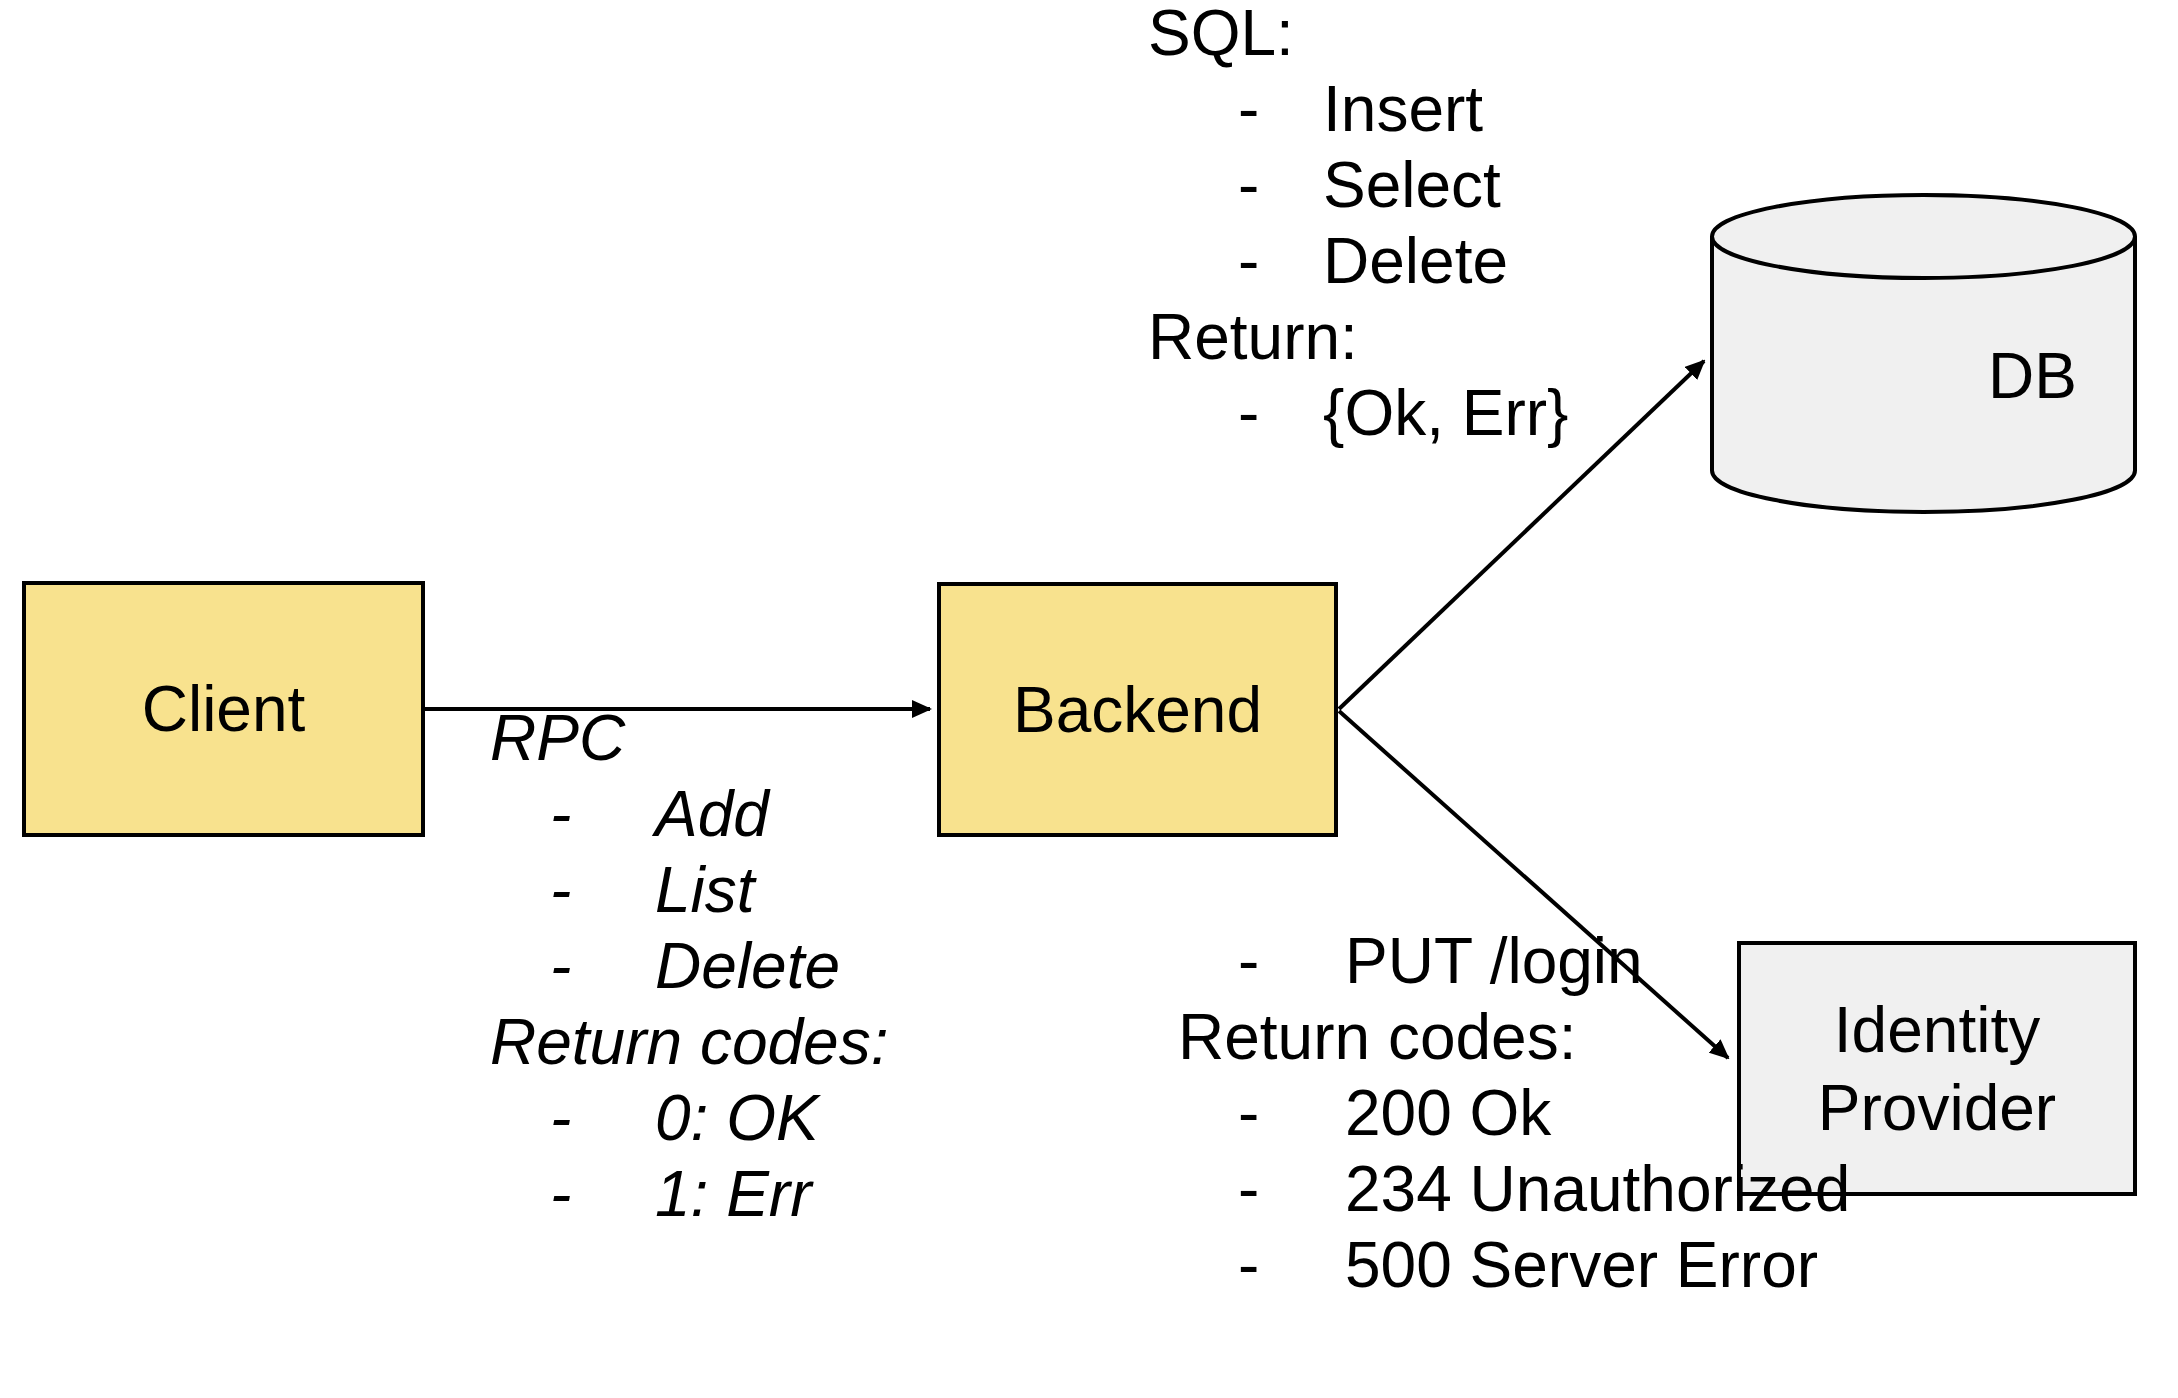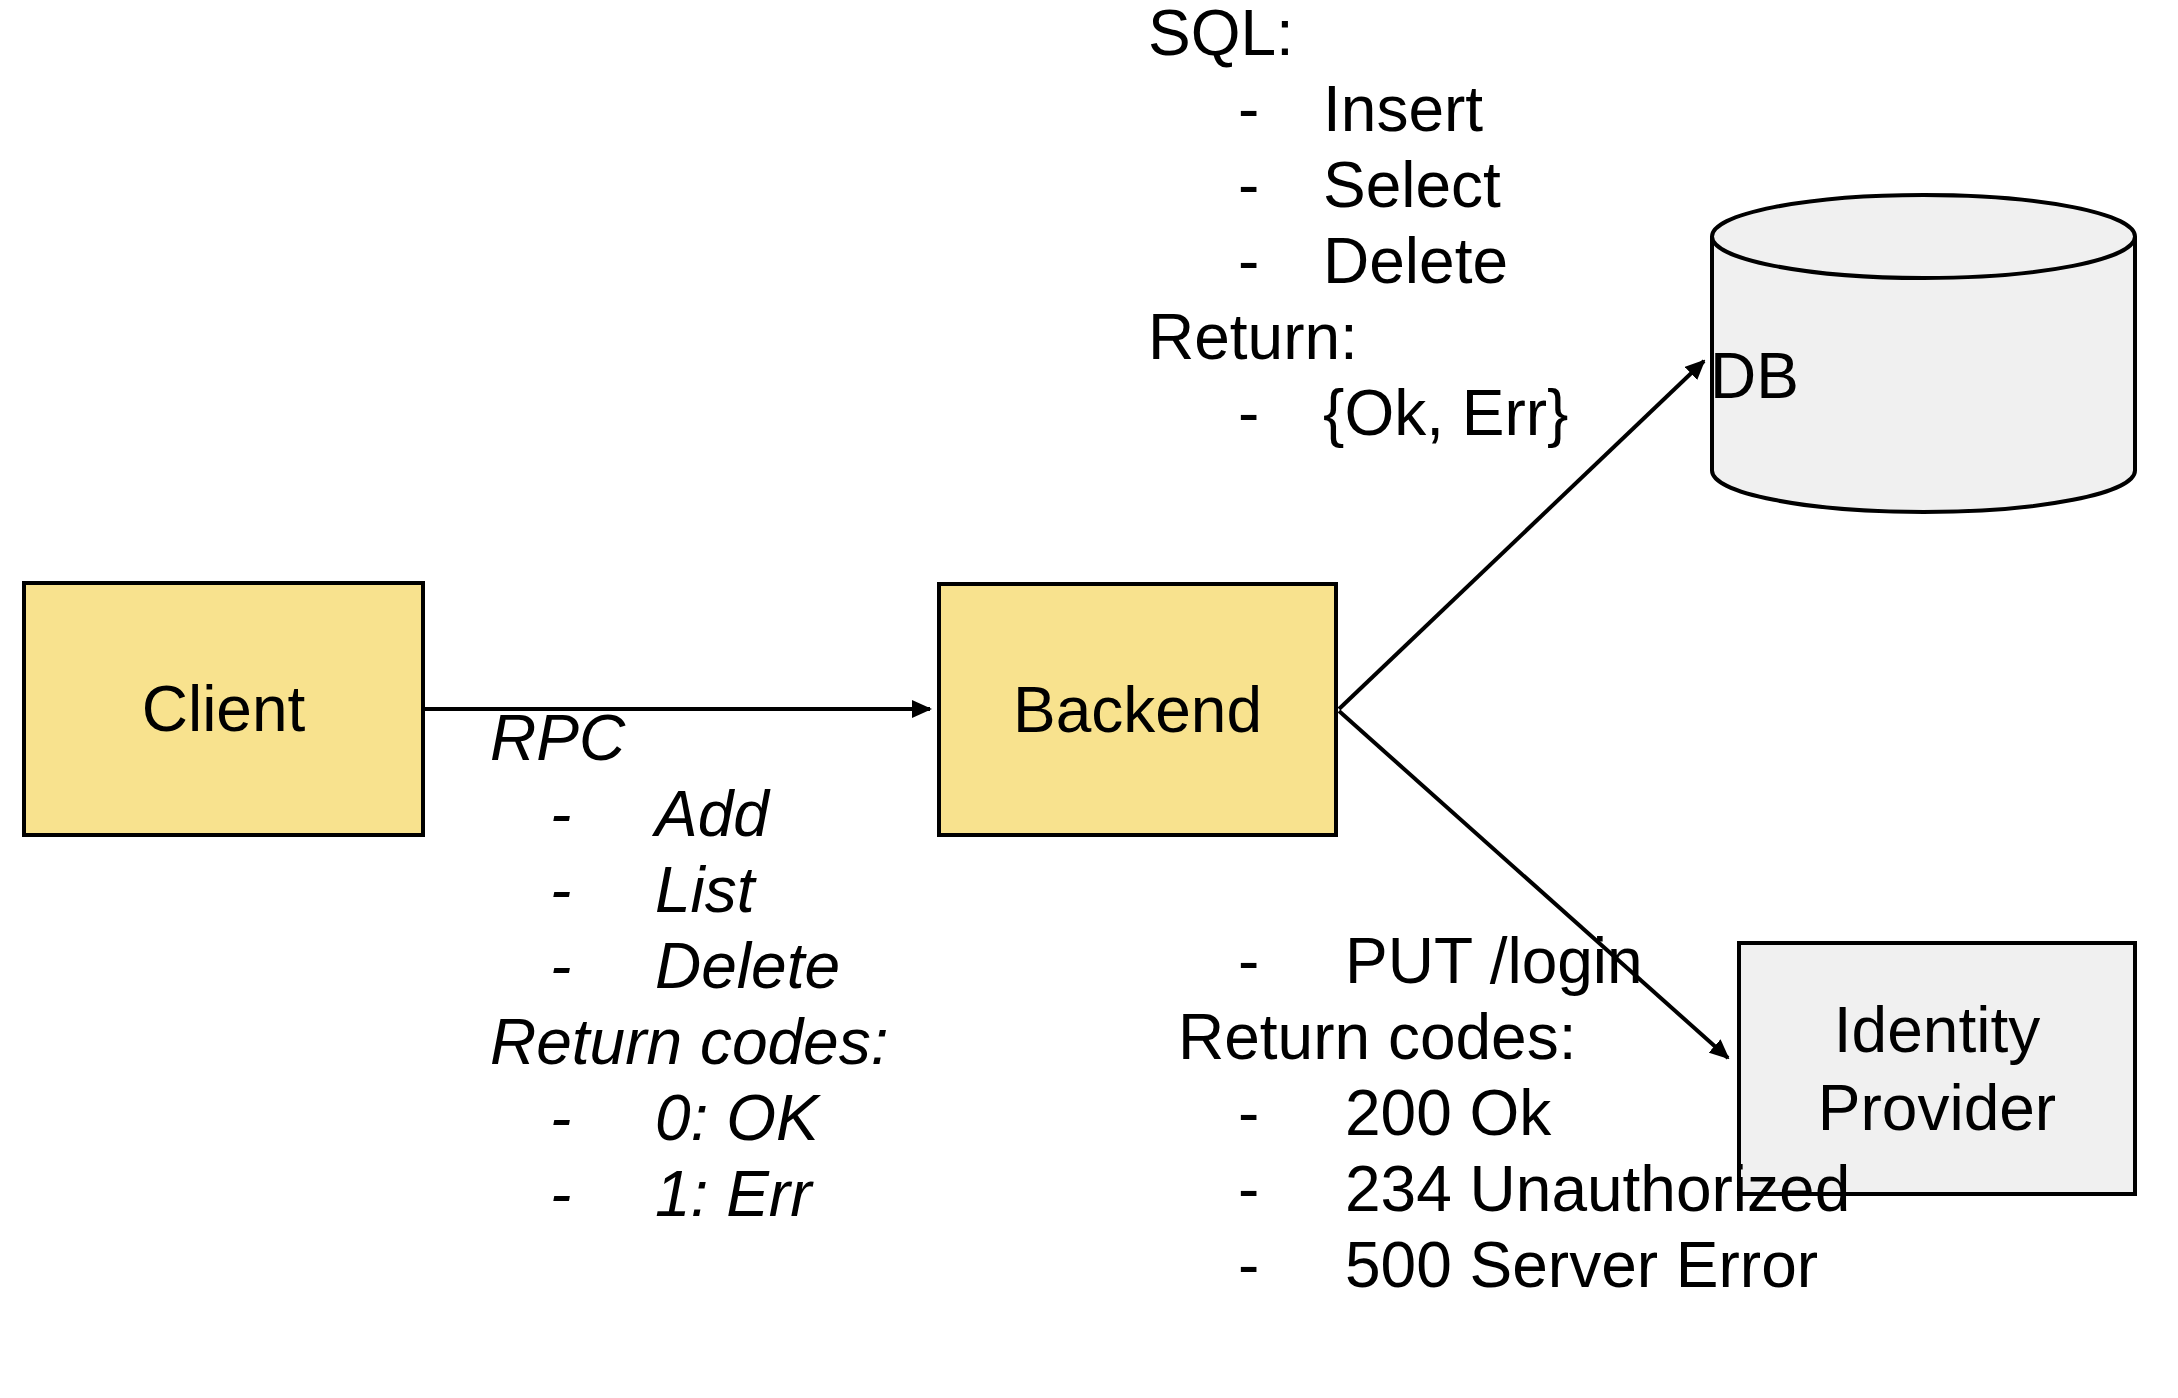--- a/index.html
+++ b/index.html
@@ -41,21 +41,21 @@
   .backend { left: 937px;  top: 582px; width: 401px; height: 255px; }
   .idp     { left: 1737px; top: 941px; width: 400px; height: 255px; }
   .idp span { display: inline-block; width: 330px; }
 
   
   .cyl { position: absolute; left: 1710px; top: 193px; width: 427px; height: 319px; overflow: visible; }
   .cyl path, .cyl ellipse { fill: var(--gray, #f0f0f0); stroke: var(--stroke, #000); stroke-width: 4px; }
   .dblabel {
     position: absolute;
     left: 1710px; top: 338px; width: 367px;
-    text-align: left;
+    text-align: right;
     font-size: 64px; line-height: 76px;
   }
 
   
   .note { position: absolute; font-size: 64px; line-height: 76px; white-space: nowrap; }
   .ln   { position: relative; height: 76px; }
   .dash { position: absolute; left: var(--dash, 60px); }
   .it   { position: absolute; left: var(--item, 165px); }
   .note-sql  { left: 1148px; top: -5px;  --dash: 90px; --item: 175px; }
   .note-rpc  { left: 490px;  top: 700px; font-style: italic; --dash: 60px; --item: 165px; }

